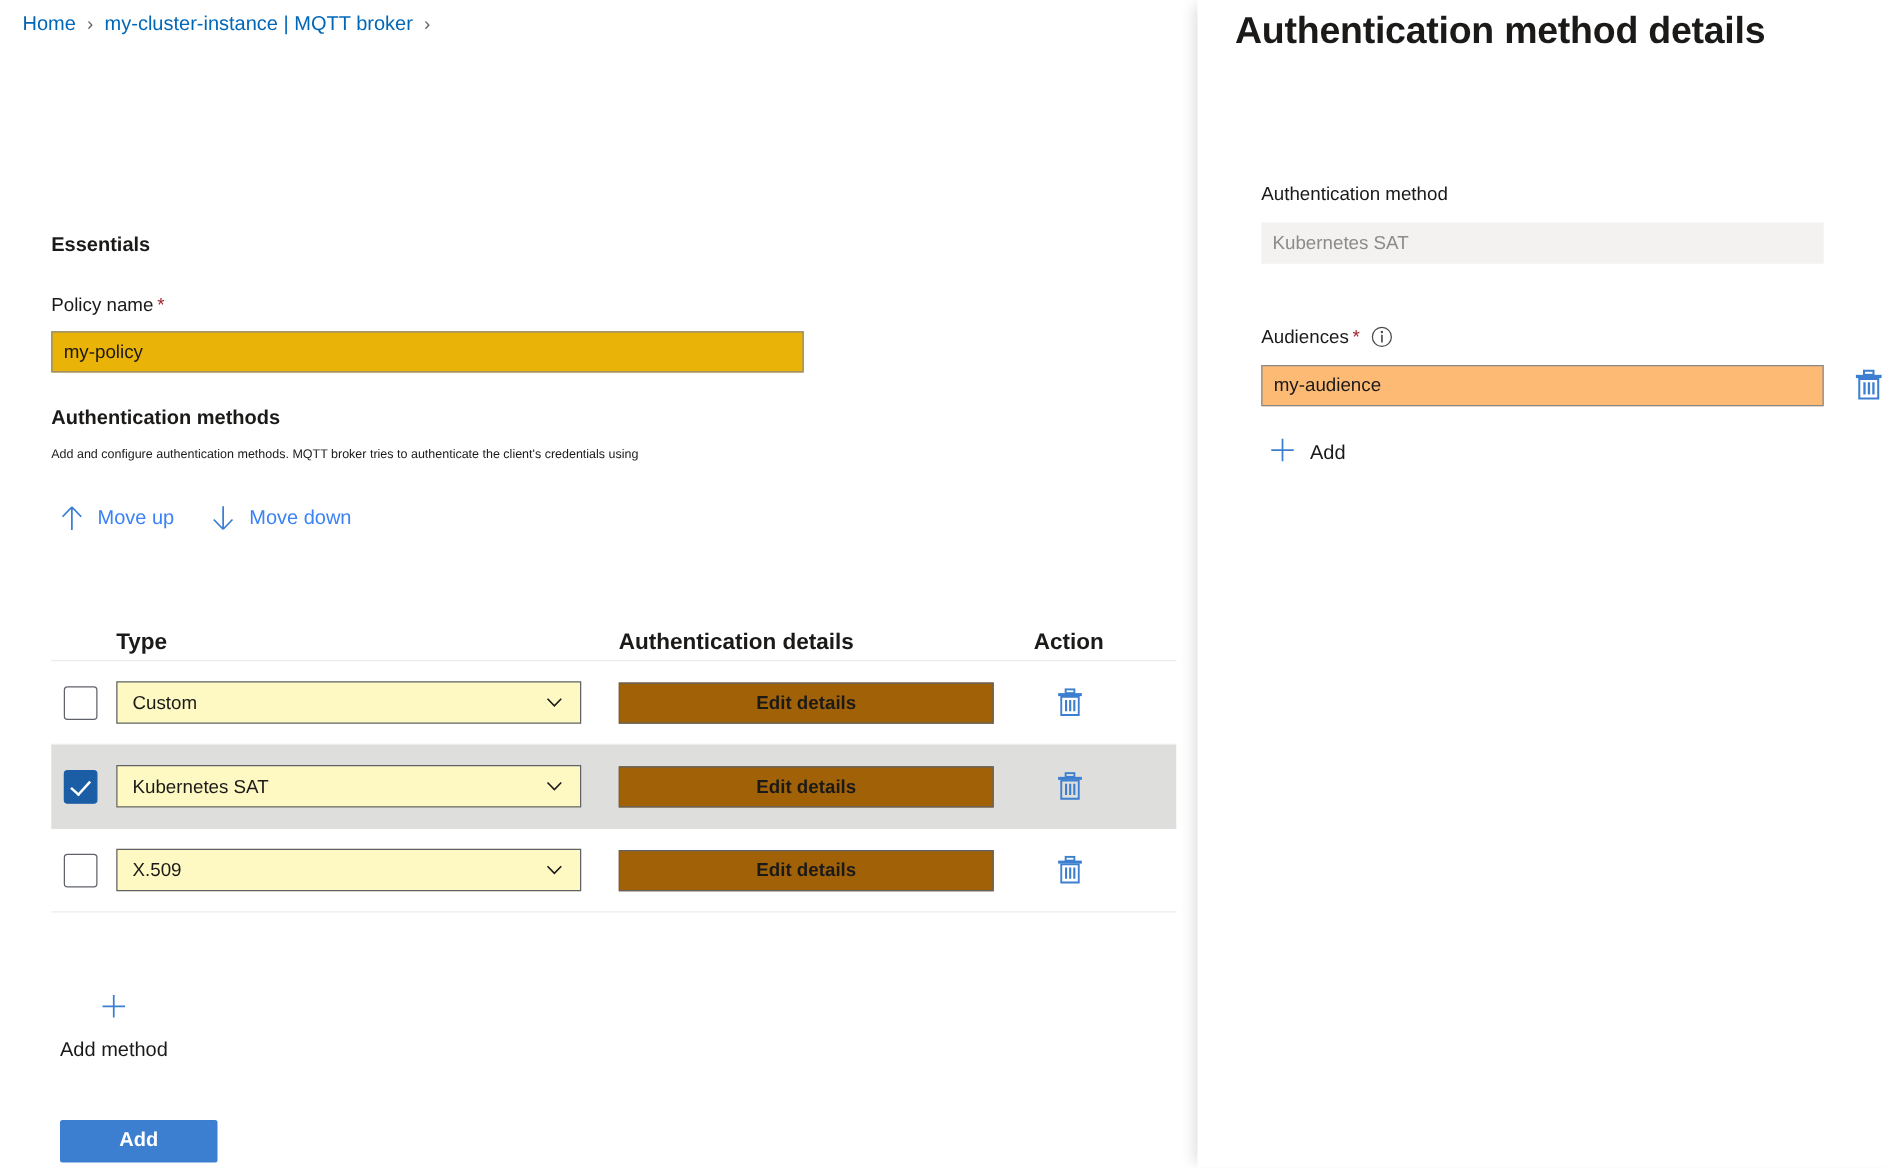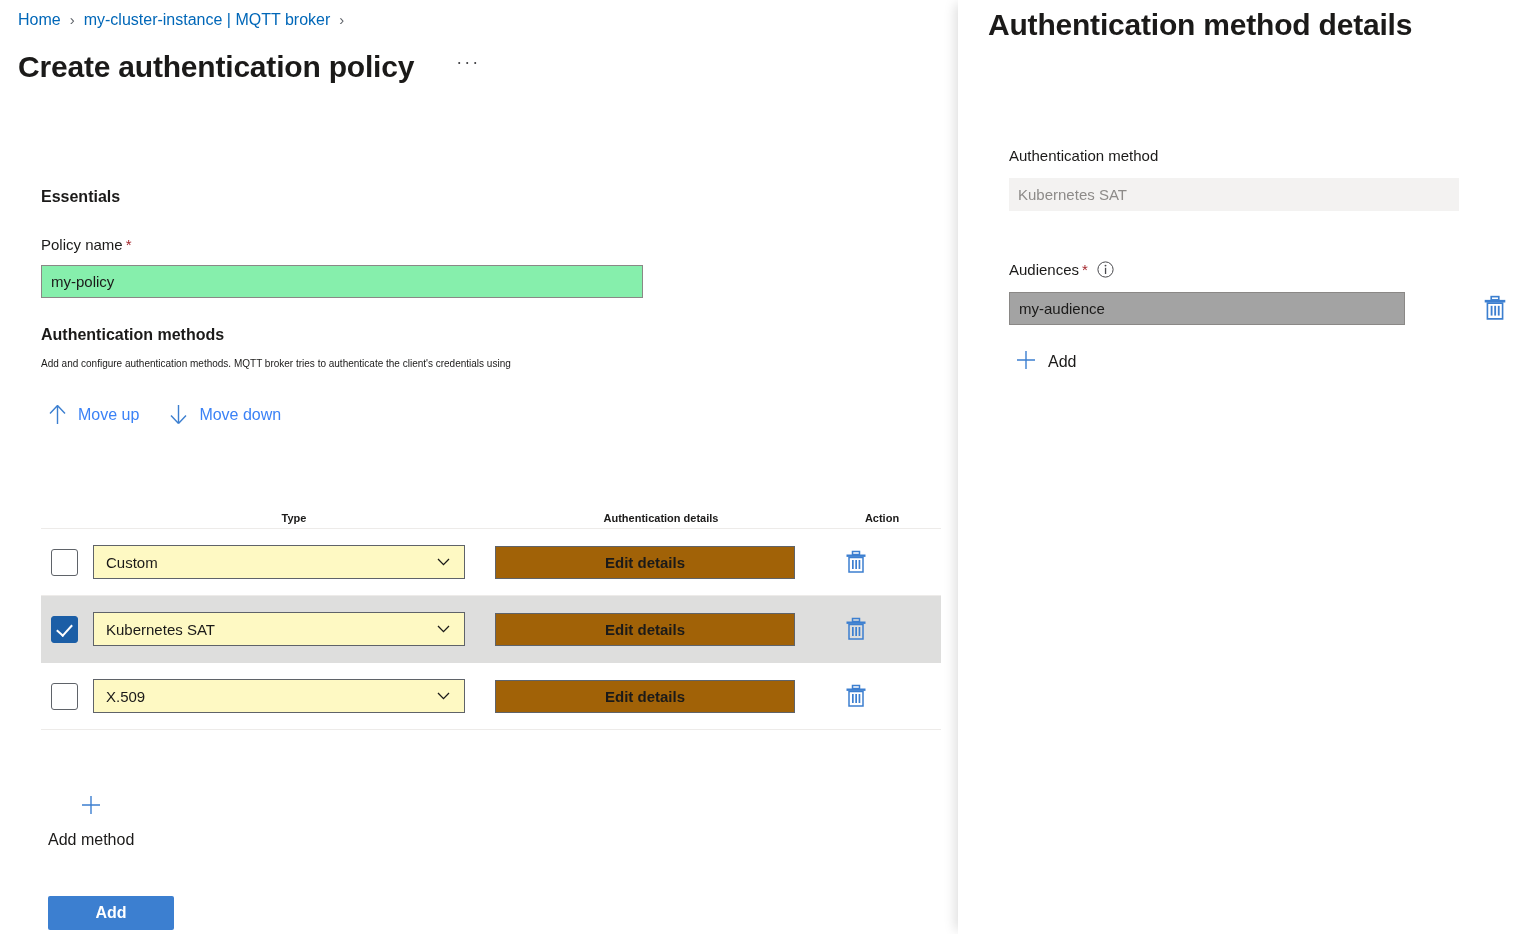--- a/index.html
+++ b/index.html
@@ -92,21 +92,21 @@
   #policy-name-label { top: 236px; }
   .req-star { color: #a4262c; margin-left: 3px; }
 
   #policy-name-input {
     position: absolute;
     left: 41px; top: 265px;
     width: 602px;
     height: 33px;
     box-sizing: border-box;
     border: 1px solid #8a8886;
-    background: #86efac;
+    background: #eab308;
     font-family: "Liberation Sans", sans-serif;
     font-size: 15px;
     color: #1b1a19;
     padding: 0 9px;
     outline: none;
     border-radius: 0;
   }
 
   #methods-desc {
     position: absolute;
@@ -146,24 +146,23 @@
     align-items: flex-end;
     height: 40px;
     border-bottom: 1px solid #edebe9;
     padding-bottom: 4px;
   }
   .col-check { width: 52px; flex: none; }
   .col-type  { width: 402px; flex: none; }
   .col-auth  { width: 332px; flex: none; }
   .col-act   { width: 110px; flex: none; }
   .th {
-    font-size: 11px;
+    font-size: 18px;
     font-weight: 700;
     color: #1b1a19;
-    text-align: center;
   }
   .tr {
     display: flex;
     align-items: center;
     height: 66px;
     border-bottom: 1px solid #edebe9;
   }
   .tr.selected { background: #dededd; border-bottom-color: #dededd; }
 
   
@@ -306,25 +305,25 @@
     font-size: 15px;
     color: #8d8b89;
     padding: 0 9px;
     outline: none;
     border-radius: 0;
   }
 
   #audience-input {
     position: absolute;
     left: 51px; top: 292px;
-    width: 396px;
+    width: 450px;
     height: 33px;
     box-sizing: border-box;
     border: 1px solid #8a8886;
-    background: #a3a3a3;
+    background: #fdba74;
     font-family: "Liberation Sans", sans-serif;
     font-size: 15px;
     color: #1b1a19;
     padding: 0 9px;
     outline: none;
     border-radius: 0;
   }
   #audience-delete {
     position: absolute;
     left: 525px; top: 295px;
@@ -352,24 +351,20 @@
 
 <div id="left-blade">
 
   <div id="breadcrumb">
     <span class="crumb-link">Home</span>
     <span class="crumb-sep">›</span>
     <span class="crumb-link">my-cluster-instance | MQTT broker</span>
     <span class="crumb-sep">›</span>
   </div>
 
-  <div id="page-title-row">
-    <div id="page-title">Create authentication policy</div>
-    <div id="title-ellipsis">···</div>
-  </div>
 
   <div class="section-head" id="essentials-head">Essentials</div>
 
   <div class="field-label" id="policy-name-label">
     <span>Policy name</span><span class="req-star">*</span>
   </div>
   <input id="policy-name-input" type="text" value="my-policy" style="">
 
   <div class="section-head" id="methods-head">Authentication methods</div>
   <div id="methods-desc">Add and configure authentication methods. MQTT broker tries to authenticate the client's credentials using</div>

